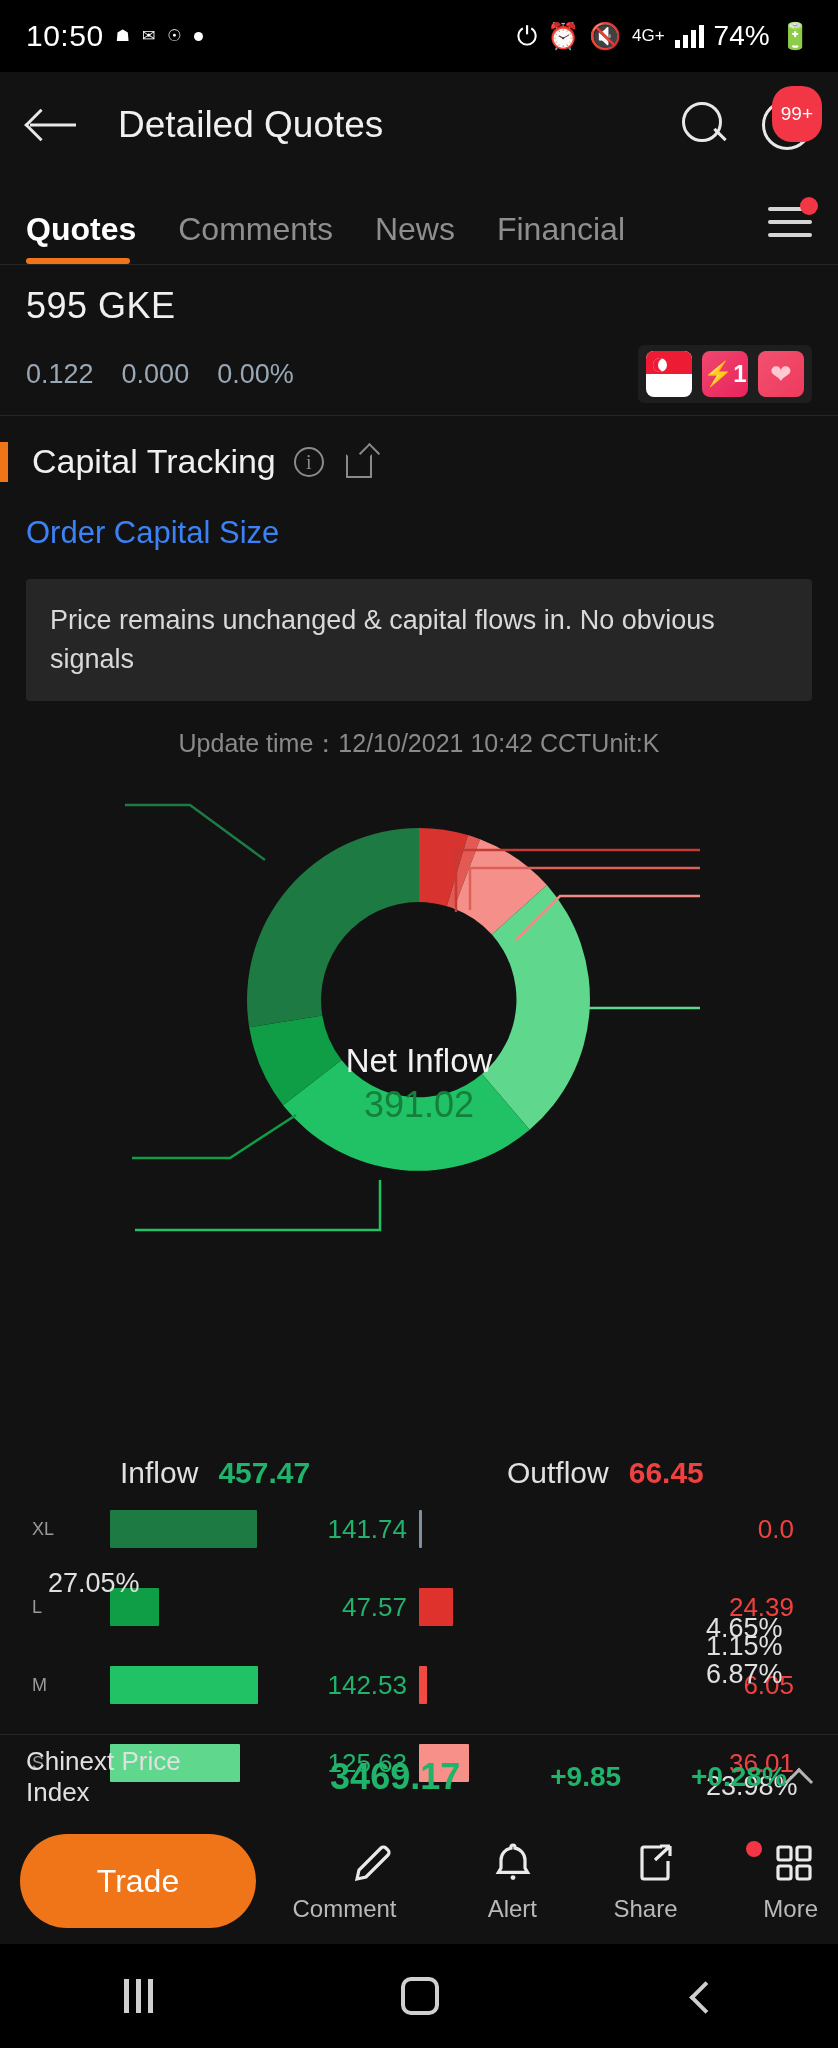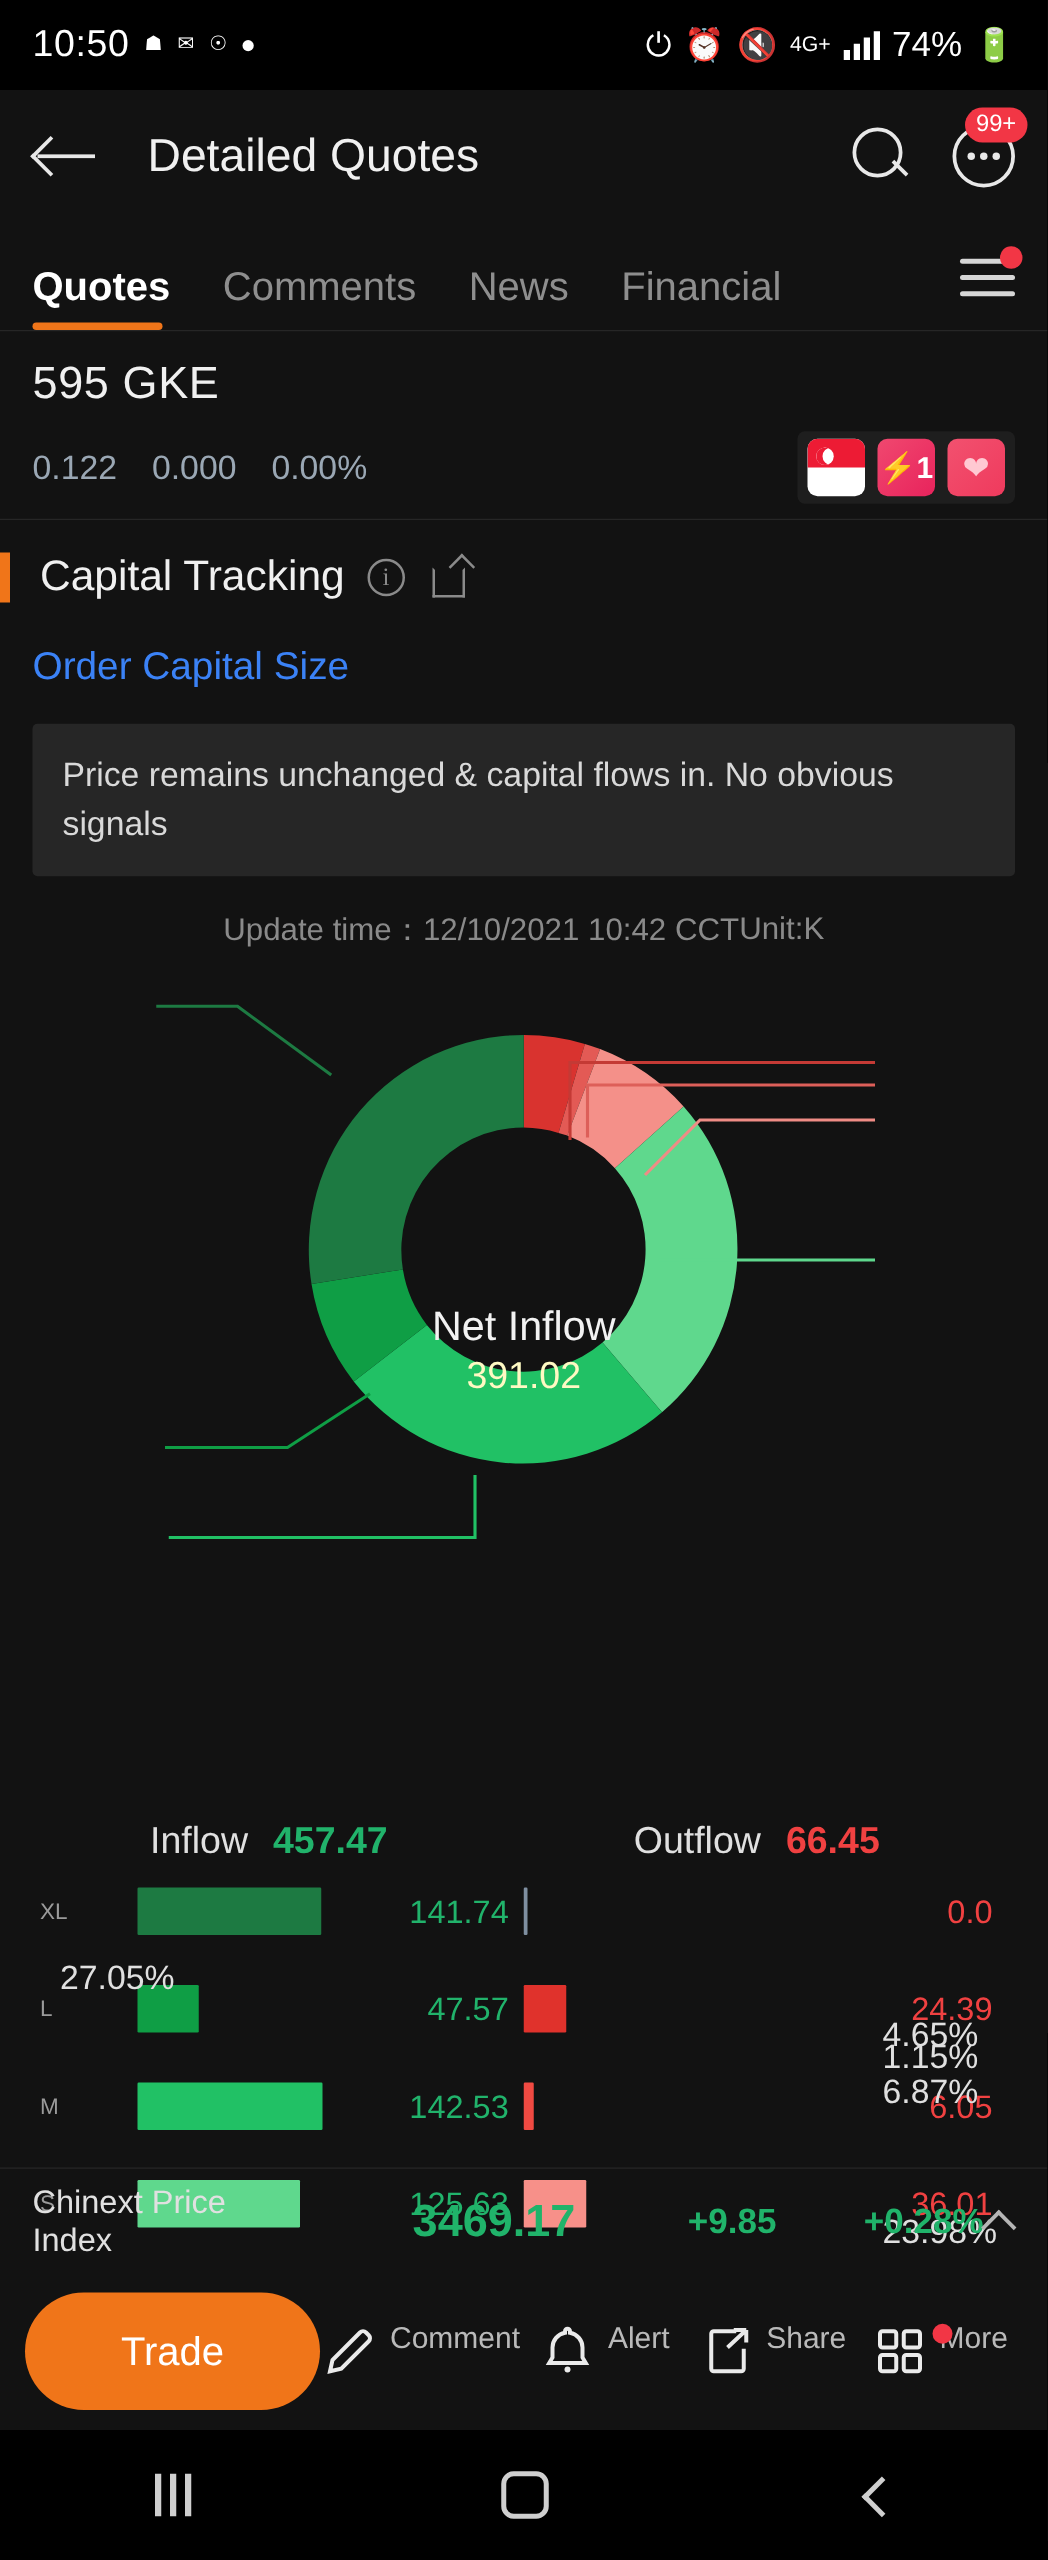--- a/index.html
+++ b/index.html
@@ -49,21 +49,21 @@
   }
   .search-ic:after {
     content:""; position:absolute; left:30px; top:31px; width:16px; height:3px;
     background:#e8e8e8; transform: rotate(45deg);
   }
   .more-ic { width: 50px; height: 50px; border: 3px solid #e8e8e8; border-radius: 50%;
              position: relative; display:flex; align-items:center; justify-content:center; gap:4px;}
   .more-ic i { width: 6px; height: 6px; background:#e8e8e8; border-radius:50%; display:block; }
   .badge99 {
     position: absolute; right: -10px; top: -14px; background: #f23645; color: #fff;
-    border-radius: 20px; font-size: 19px; padding: 2px 9px; line-height: 1.25; font-weight: 500;
+    border-radius: 20px; font-size: 19px; padding: 16px 9px; line-height: 1.25; font-weight: 500;
   }
 
   
   .tabs { display: flex; align-items: flex-end; padding: 0 26px; height: 86px; position: relative; }
   .tab { font-size: 32px; color: #8e8e8e; margin-right: 42px; padding-bottom: 16px; position: relative; }
   .tab.active { color: #fff; font-weight: bold; }
   .tab.active:after {
     content:""; position: absolute; left: 0; right: 6px; bottom: 0; height: 6px;
     background: #f07519; border-radius: 3px;
   }
@@ -147,21 +147,21 @@
   
   .actionbar {
     position: absolute; left: 0; right: 0; bottom: 104px; height: 126px;
     display: flex; align-items: center; padding: 0 20px; background: #121212;
   }
   .trade-btn {
     width: 236px; height: 94px; border-radius: 47px; background: #f07519; color: #fff;
     font-size: 32px; display: flex; align-items: center; justify-content: center;
   }
   .act {
-    flex: 1; display:flex; flex-direction: row; align-items:flex-start; justify-content:center; gap: 8px;
+    flex: 1; display:flex; flex-direction: column; align-items:flex-end; justify-content:center; gap: 8px;
     position: relative;
   }
   .act-label { font-size: 24px; color: #b9b9b9; }
   .ic-svg { width: 48px; height: 48px; }
   .act-dot { position:absolute; right: 56px; top: 2px; width: 16px; height: 16px; border-radius:50%; background:#f23645;}
 
   
   .navbar {
     position: absolute; left: 0; right: 0; bottom: 0; height: 104px; background: #000;
     display: flex; align-items: center; justify-content: space-around;
@@ -304,21 +304,21 @@
     <div class="lbl" style="left:706px; top:886px; transform:translateY(-50%)">1.15%</div>
     <div class="lbl" style="left:706px; top:914px; transform:translateY(-50%)">6.87%</div>
     <div class="lbl" style="left:706px; top:1026px; transform:translateY(-50%)">23.98%</div>
     <div class="lbl" style="left:48px; top:1248px; transform:translateY(-50%)">27.20%</div>
     <div class="lbl" style="left:56px; top:1176px; transform:translateY(-50%)">9.08%</div>
     <div class="lbl" style="left:48px; top:823px; transform:translateY(-50%)">27.05%</div>
   </div>
 
   <div class="donut-center">
     <div style="font-size:33px;color:#f2f2f2;line-height:1.25">Net Inflow</div>
-    <div style="font-size:30px;color:#fef9c3;line-height:1.35">391.02</div>
+    <div style="font-size:36px;color:#15803d;line-height:1.35">391.02</div>
   </div>
 
   <div class="flow">
     <div class="flow-head">
       <div class="col">
         <span class="ttl">Inflow</span>
         <span class="in-val">457.47</span>
       </div>
       <div class="col">
         <span class="ttl">Outflow</span>

